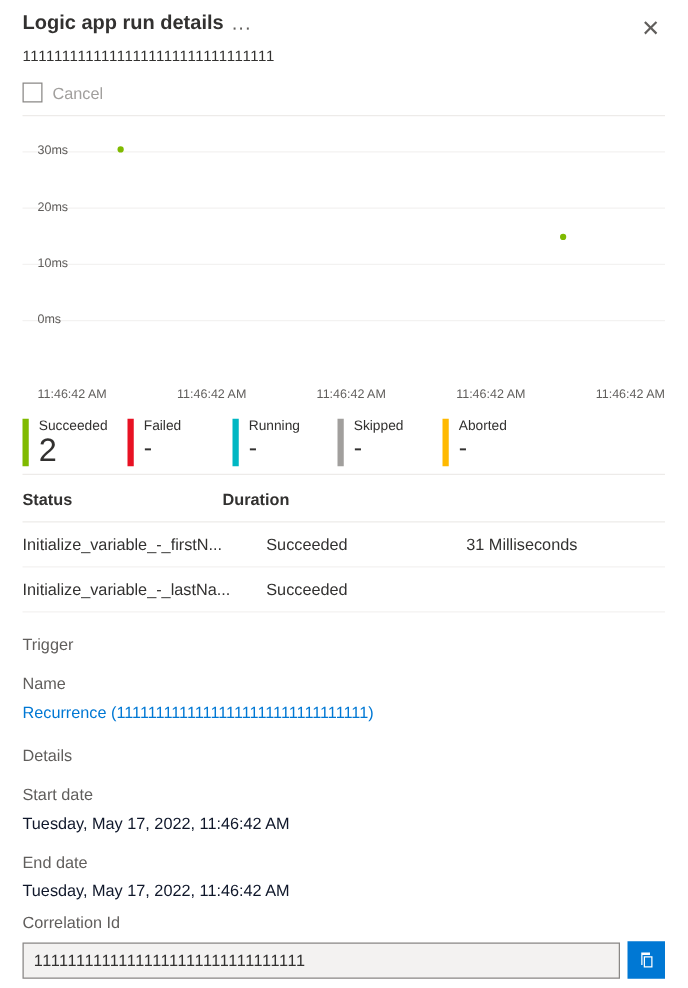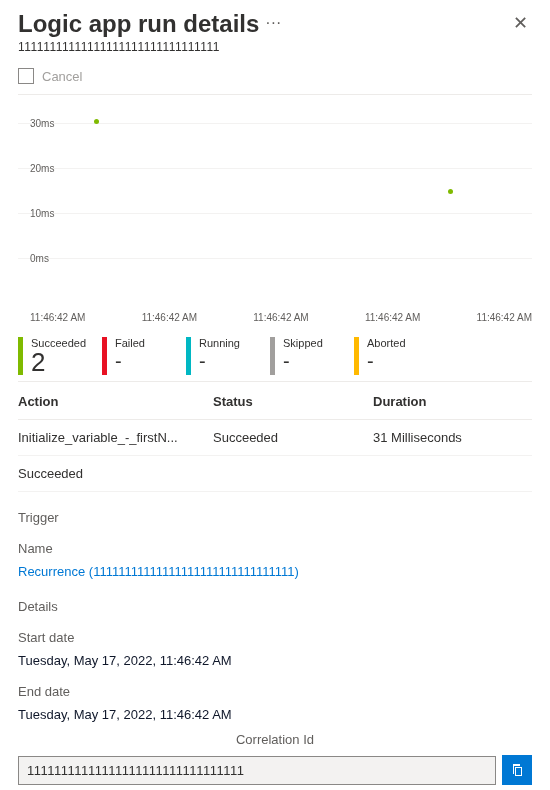--- a/index.html
+++ b/index.html
@@ -6,21 +6,21 @@
   html, body { width: 550px; height: 790px; }
   body {
     font-family: "Segoe UI", -apple-system, sans-serif;
     font-size: 13px;
     color: #323130;
     background: #fff;
     padding: 10px 18px 0 18px;
     overflow: hidden;
   }
   .header-row { display:flex; align-items:flex-start; justify-content:space-between; }
-  .title { font-size: 24px; font-weight: 600; color:#323130; }
+  .title { font-size: 16px; font-weight: 600; color:#323130; }
   .ellipsis { font-size: 16px; color:#605e5c; margin-left:6px; align-self:flex-start; margin-top:4px; cursor:pointer;}
   .close { font-size:18px; color:#605e5c; cursor:pointer; padding:2px 4px; font-weight:300;}
   .runid { font-size:12px; color:#323130; margin-top:2px; letter-spacing:0.5px;}
   .cancel-row { display:flex; align-items:center; gap:8px; margin-top:14px; padding-bottom:10px; border-bottom:1px solid #edebe9;}
   .checkbox { width:16px; height:16px; border:1px solid #8a8886; background:#fff; cursor:pointer;}
   .cancel-label { color:#a19f9d; font-size:13px;}
   
   .chart-area { position:relative; height:180px; margin-top:8px;}
   .grid-line { position:absolute; left:0; right:0; border-top:1px solid #f3f2f1;}
   .y-tick { position:absolute; left:12px; font-size:10px; color:#605e5c; transform:translateY(-50%);}
@@ -120,45 +120,45 @@
     <div class="kpi">
       <div class="kpi-bar" style="background: rgb(255, 185, 0);"></div>
       <div class="kpi-body">
         <div class="kpi-label">Aborted</div>
         <div class="kpi-dash">-</div>
       </div>
     </div>
   </div>
 
 <div class="tbl-head">
-  <div class="col-a">Action</div>
   <div class="col-s">Status</div>
   <div class="col-d">Duration</div>
 </div>
 <div id="tbl-mount">
     <div class="tbl-row">
       <div class="col-a">Initialize_variable_-_firstN...</div>
       <div class="col-s">Succeeded</div>
       <div class="col-d">31 Milliseconds</div>
     </div>
     <div class="tbl-row">
+      <div class="col-a">Initialize_variable_-_lastNa...</div>
       <div class="col-s">Succeeded</div>
     </div>
   </div>
 
 <div class="sec">Trigger</div>
 <div class="sec-label">Name</div>
 <div class="sec-val link">Recurrence (11111111111111111111111111111111)</div>
 
 <div class="sec" style="margin-top:20px;">Details</div>
 <div class="sec-label">Start date</div>
 <div class="sec-val">Tuesday, May 17, 2022, 11:46:42 AM</div>
 <div class="sec-label">End date</div>
 <div class="sec-val">Tuesday, May 17, 2022, 11:46:42 AM</div>
-<div class="sec-label" style="margin-top:10px;text-align:center;">Correlation Id</div>
+<div class="sec-label" style="margin-top:10px;">Correlation Id</div>
 <div class="corr-row">
   <div class="corr-box">11111111111111111111111111111111</div>
   <div class="copy-btn">
     <svg viewBox="0 0 16 16">
         <path d="M4 2h7v2H5v8H4V2zm2 3h7v9H6V5zm1 1v7h5V6H7z"></path>
       </svg>
   </div>
 </div>
 
 <div class="sec-label" style="margin-top:12px;">Outputs</div>

